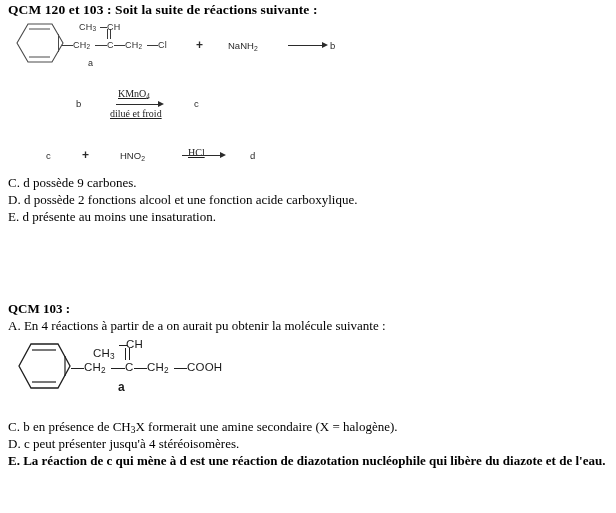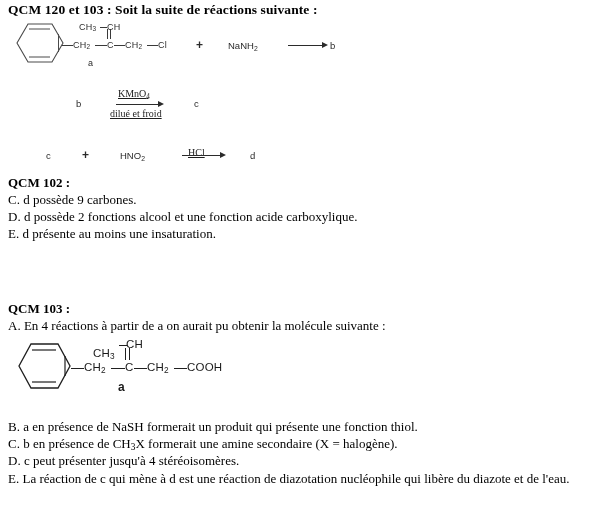--- a/index.html
+++ b/index.html
@@ -39,20 +39,21 @@
   .opt {
     font-size: 13px;
     font-weight: normal;
     margin: 0;
     line-height: 17.2px;
     white-space: nowrap;
   }
   .opt.wrap {
     white-space: normal;
     width: 600px;
+    font-weight: bold;
   }
   #qcm102-block {
     position: absolute;
     left: 8px;
     top: 174px;
   }
   #qcm103-block {
     position: absolute;
     left: 8px;
     top: 300px;
@@ -238,21 +239,20 @@
 
     <div class="arrow-wrap" style="left:182px; top:155px; width:46px;">
       <div class="arrow-line" style="width:40px;"></div>
       <div class="arrow-head" style="left:38px;"></div>
     </div>
 
     <span class="mol-label" style="left:250px; top:150px;">d</span>
   </div>
 
   <div id="qcm102-block">
-    <p class="qcm-head">QCM 102 :</p>
     <p class="opt">C. d possède 9 carbones.</p>
     <p class="opt">D. d possède 2 fonctions alcool et une fonction acide carboxylique.</p>
     <p class="opt">E. d présente au moins une insaturation.</p>
   </div>
 
   <div id="qcm103-block">
     <p class="qcm-head">QCM 103 :</p>
     <p class="opt">A. En 4 réactions à partir de a on aurait pu obtenir la molécule suivante :</p>
   </div>
 
@@ -284,21 +284,20 @@
     <div class="bond dark" style="left:129px; top:18px; width:1.3px; height:12px;"></div>
 
     <span class="chem big" style="left:93px; top:17px;">CH<sub>3</sub></span>
     <div class="bond dark" style="left:119px; top:15px; width:8px; height:1.3px;"></div>
     <span class="chem big" style="left:126px; top:8px;">CH</span>
 
     <span class="label-a big" style="left:118px; top:50px;">a</span>
   </div>
 
   <div id="qcm103-tail">
-    <p class="opt">B. a en présence de NaSH formerait un produit qui présente une fonction thiol.</p>
     <p class="opt">
       <span>C. b en présence de CH<sub>3</sub>X formerait une amine secondaire (X = halogène).</span>
     </p>
     <p class="opt">D. c peut présenter jusqu'à 4 stéréoisomères.</p>
     <p class="opt wrap">E. La réaction de c qui mène à d est une réaction de diazotation nucléophile qui libère du diazote et de l'eau.</p>
   </div>
 
 </div>
 
 </body></html>

